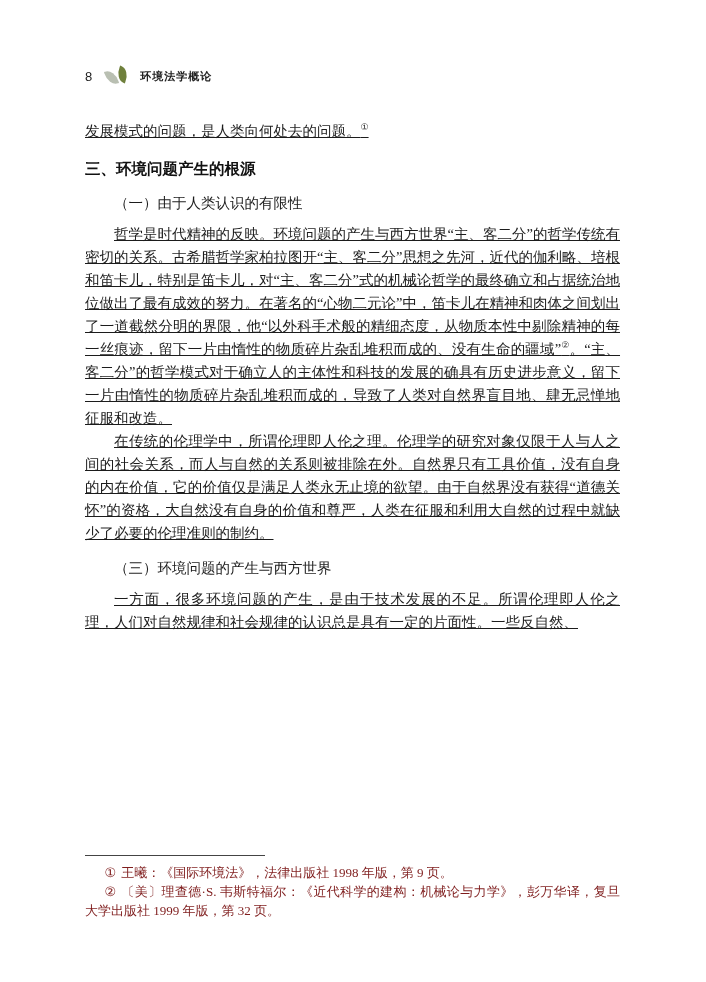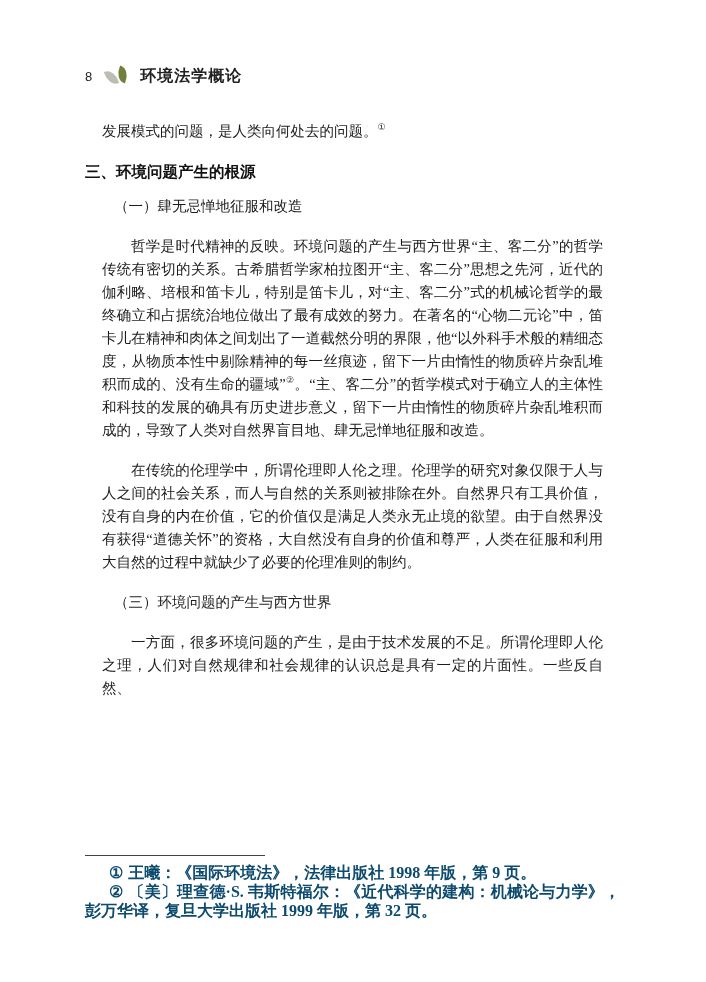--- a/index.html
+++ b/index.html
@@ -51,34 +51,35 @@
     background: #b9bfb2;
     transform: rotate(-18deg);
   }
   .leaf-b {
     left: 12px;
     top: 1px;
     background: #6f803c;
     transform: rotate(22deg);
   }
   .running-title {
-    font-size: 16px;
+    font-size: 11px;
     font-weight: bold;
     color: #222;
     letter-spacing: 1px;
   }
   
   .body {
     font-size: 14.5px;
     line-height: 23px;
     text-align: justify;
   }
   .para {
-    margin: 17px;
+    margin: 0;
     text-indent: 2em;
+    text-decoration: underline;
   }
   .para.no-indent {
     text-indent: 0;
   }
   .section-heading {
     margin: 14px 0 10px 0;
     font-family: Liberation Serif, serif;
     font-size: 15.5px;
     font-weight: bold;
     color: #111;
@@ -97,25 +98,24 @@
     font-size: 9px;
     line-height: 0;
     vertical-align: super;
   }
   
   .footnotes {
     position: absolute;
     left: 85px;
     right: 86px;
     top: 855px;
-    font-size: 16px;
+    font-size: 13px;
     line-height: 19px;
-    color: #0c4a6e;
+    color: #7f1d1d;
     text-align: justify;
-    font-weight: bold;
   }
   .fn-rule {
     width: 180px;
     height: 0;
     border-top: 1px solid #444;
     margin-bottom: 7px;
   }
   .fn {
     margin: 0;
     text-indent: 1.5em;
@@ -138,21 +138,21 @@
     <span class="running-title">环境法学概论</span>
   </header>
 
   <main class="body">
 
     <p class="para no-indent"><span>发展模式的问题，是人类向何处去的问题。</span><sup class="noteref">①</sup></p>
 
     <h2 class="section-heading">三、环境问题产生的根源</h2>
 
 
-    <h3 class="sub-heading">（一）肆无忌惮地征服和改造</h3>
+    <h3 class="sub-heading">（一）由于人类认识的有限性</h3>
 
     <p class="para"><span>哲学是时代精神的反映。环境问题的产生与西方世界“主、客二分”的哲学传统有密切的关系。古希腊哲学家柏拉图开“主、客二分”思想之先河，近代的伽利略、培根和笛卡儿，特别是笛卡儿，对“主、客二分”式的机械论哲学的最终确立和占据统治地位做出了最有成效的努力。在著名的“心物二元论”中，笛卡儿在精神和肉体之间划出了一道截然分明的界限，他“以外科手术般的精细态度，从物质本性中剔除精神的每一丝痕迹，留下一片由惰性的物质碎片杂乱堆积而成的、没有生命的疆域”</span><sup class="noteref">②</sup><span>。“主、客二分”的哲学模式对于确立人的主体性和科技的发展的确具有历史进步意义，留下一片由惰性的物质碎片杂乱堆积而成的，导致了人类对自然界盲目地、肆无忌惮地征服和改造。</span></p>
 
 
     <p class="para">在传统的伦理学中，所谓伦理即人伦之理。伦理学的研究对象仅限于人与人之间的社会关系，而人与自然的关系则被排除在外。自然界只有工具价值，没有自身的内在价值，它的价值仅是满足人类永无止境的欲望。由于自然界没有获得“道德关怀”的资格，大自然没有自身的价值和尊严，人类在征服和利用大自然的过程中就缺少了必要的伦理准则的制约。</p>
 
     <h3 class="sub-heading">（三）环境问题的产生与西方世界</h3>
 
     <p class="para">一方面，很多环境问题的产生，是由于技术发展的不足。所谓伦理即人伦之理，人们对自然规律和社会规律的认识总是具有一定的片面性。一些反自然、</p>
 

